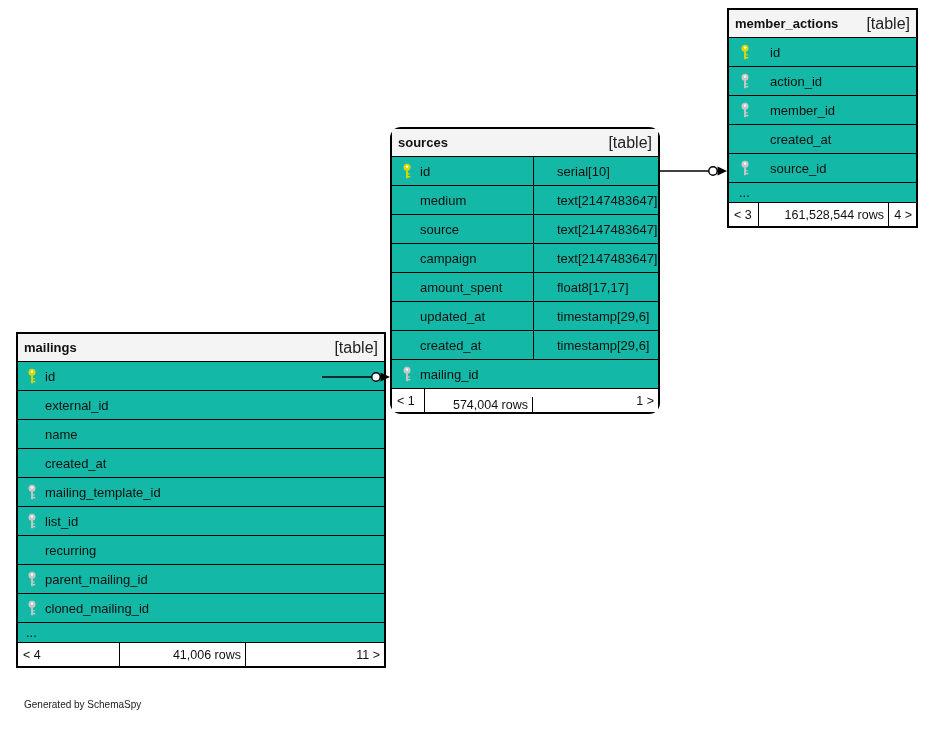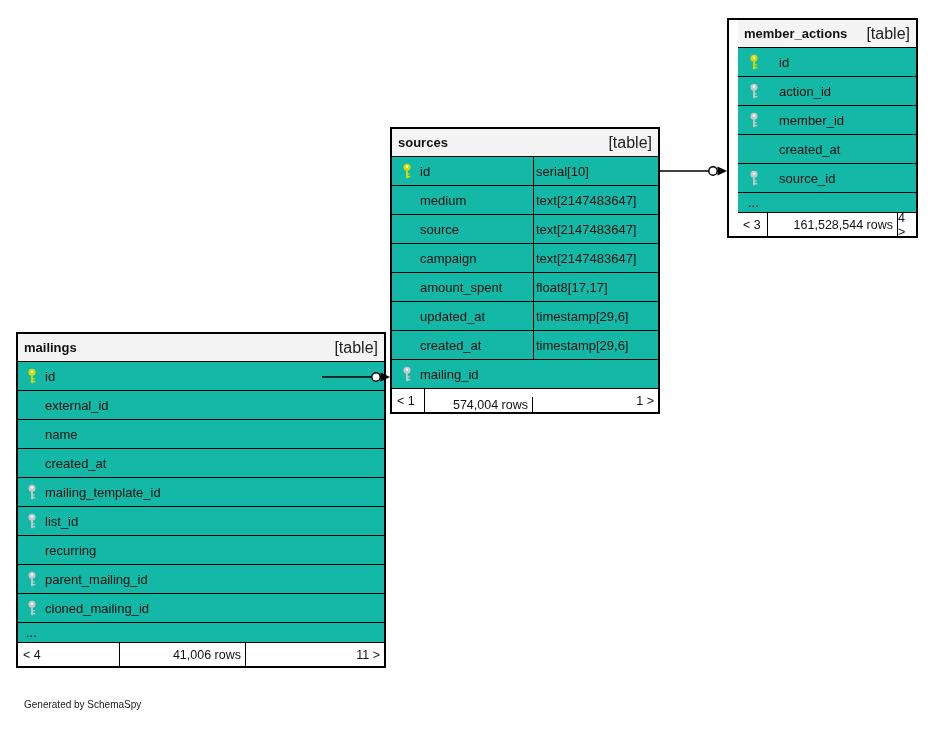--- a/index.html
+++ b/index.html
@@ -31,21 +31,21 @@
   }
   .fcell{display:flex;align-items:center;box-sizing:border-box;}
   .f-left{border-right:1px solid var(--border,#000);padding-left:5px;}
   .f-mid{border-right:1px solid var(--border,#000);justify-content:flex-end;padding-right:4px;}
   .f-right{flex:1;justify-content:flex-end;padding-right:4px;}
 
   
   .tbl-sources .trow{padding-left:0;}
   .ncell{flex:0 0 141px;width:141px;display:flex;align-items:center;
          padding-left:9px;box-sizing:border-box;align-self:stretch;}
-  .tcell{flex:1;border-left:1px solid var(--border,#000);padding-left:2px;
+  .tcell{flex:1;border-left:1px solid var(--border,#000);padding-left:23px;
          display:flex;align-items:center;align-self:stretch;white-space:nowrap;text-align:right;}
 
   
   .tbl-ma .trow{padding-left:10px;}
   .tbl-ma .kcell{flex:0 0 31px;width:31px;}
 
   
   .tbl-mailings .f-left{flex:0 0 102px;}
   .tbl-mailings .f-mid{flex:0 0 126px;}
   .tbl-sources  .f-left{flex:0 0 33px;}
@@ -139,21 +139,21 @@
       <span class="cname">cloned_mailing_id</span>
     </div>
     <div class="trow dots">...</div>
     <div class="tfoot">
       <span class="fcell f-left">&lt; 4</span>
       <span class="fcell f-mid">41,006 rows</span>
       <span class="fcell f-right">11 &gt;</span>
     </div>
   </div>
 
-  <div class="tbl tbl-sources" style="left:390px;top:127px;width:270px;">
+  <div class="tbl tbl-sources" style="left:390px;top:127px;width:270px;border-radius:11px;">
     <div class="thead">
       <span class="tname">sources</span>
       <span class="ttag">[table]</span>
     </div>
     <div class="trow">
       <div class="ncell">
         <span class="kcell">
             <svg class="keyicon pk" width="12" height="16" viewBox="0 0 12 16">
               <use href="#keyshape"></use>
             </svg>
@@ -214,21 +214,21 @@
         <span class="cname">mailing_id</span>
       </div>
     </div>
     <div class="tfoot">
       <span class="fcell f-left">&lt; 1</span>
       <span class="fcell f-mid">574,004 rows</span>
       <span class="fcell f-right">1 &gt;</span>
     </div>
   </div>
 
-  <div class="tbl tbl-ma" style="left:727px;top:18px;width:191px;padding-left:9px;">
+  <div class="tbl tbl-ma" style="left:727px;top:8px;width:191px;">
     <div class="thead">
       <span class="tname">member_actions</span>
       <span class="ttag">[table]</span>
     </div>
     <div class="trow">
       <span class="kcell">
           <svg class="keyicon pk" width="12" height="16" viewBox="0 0 12 16">
             <use href="#keyshape"></use>
           </svg>
         </span>

